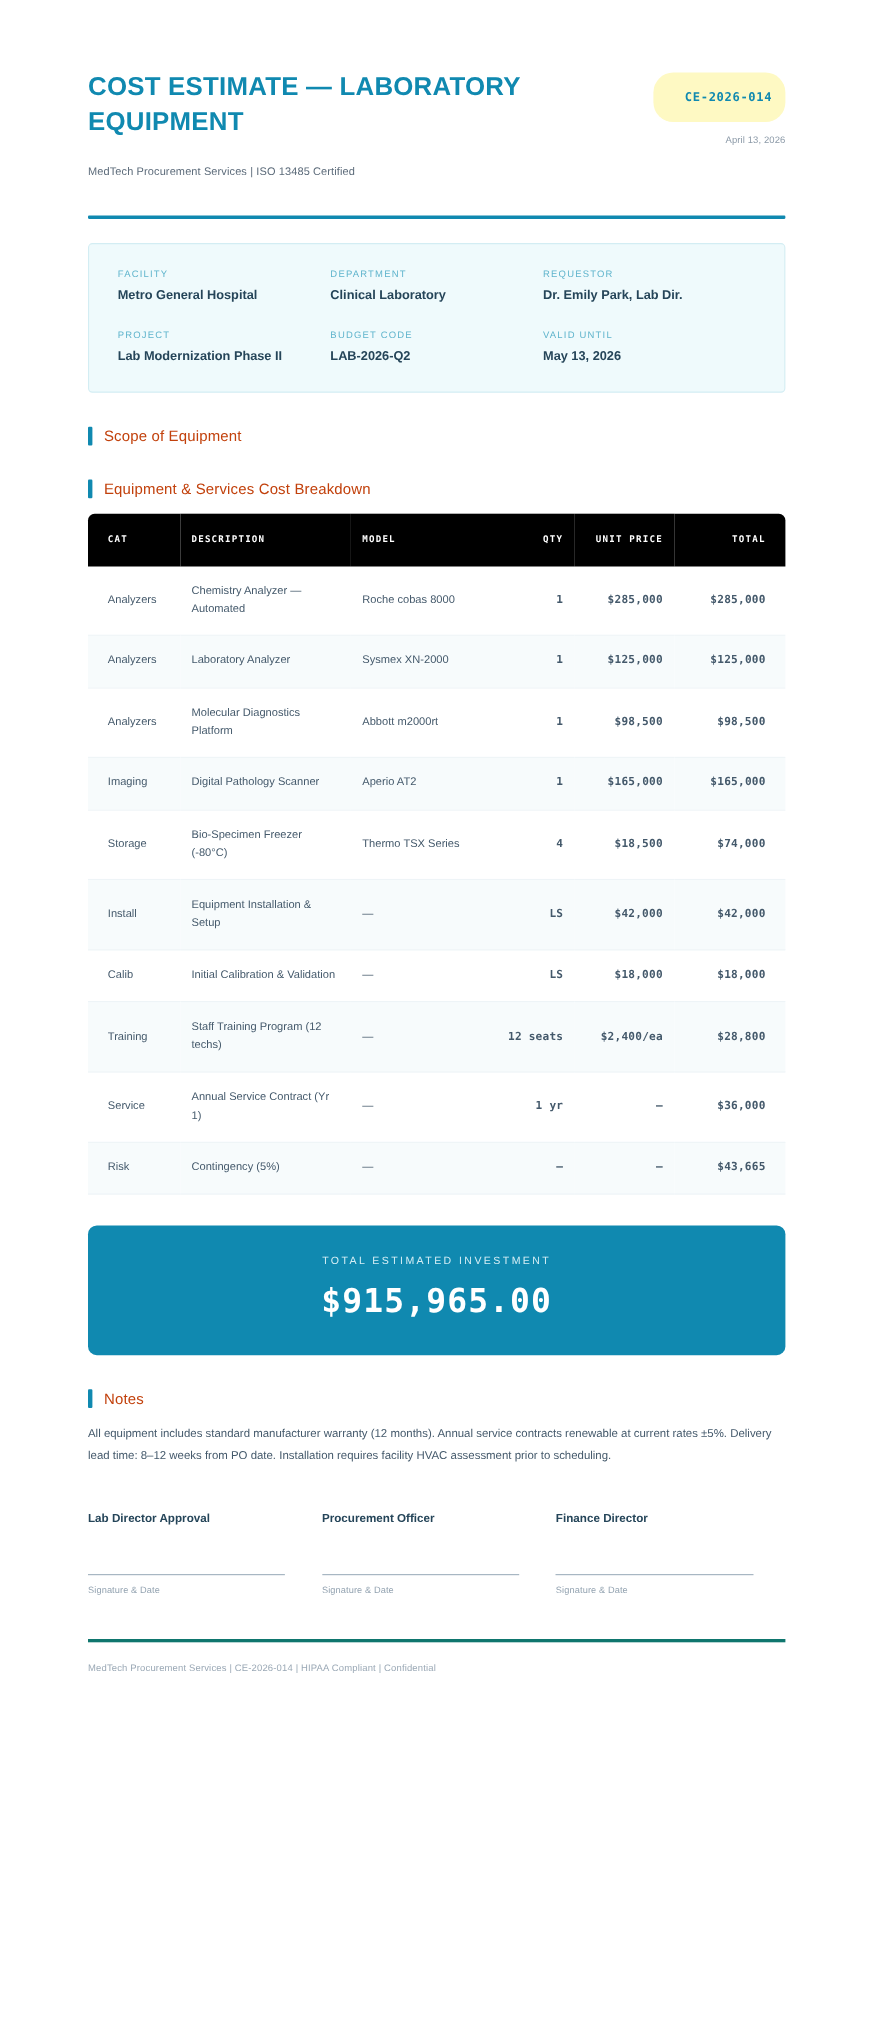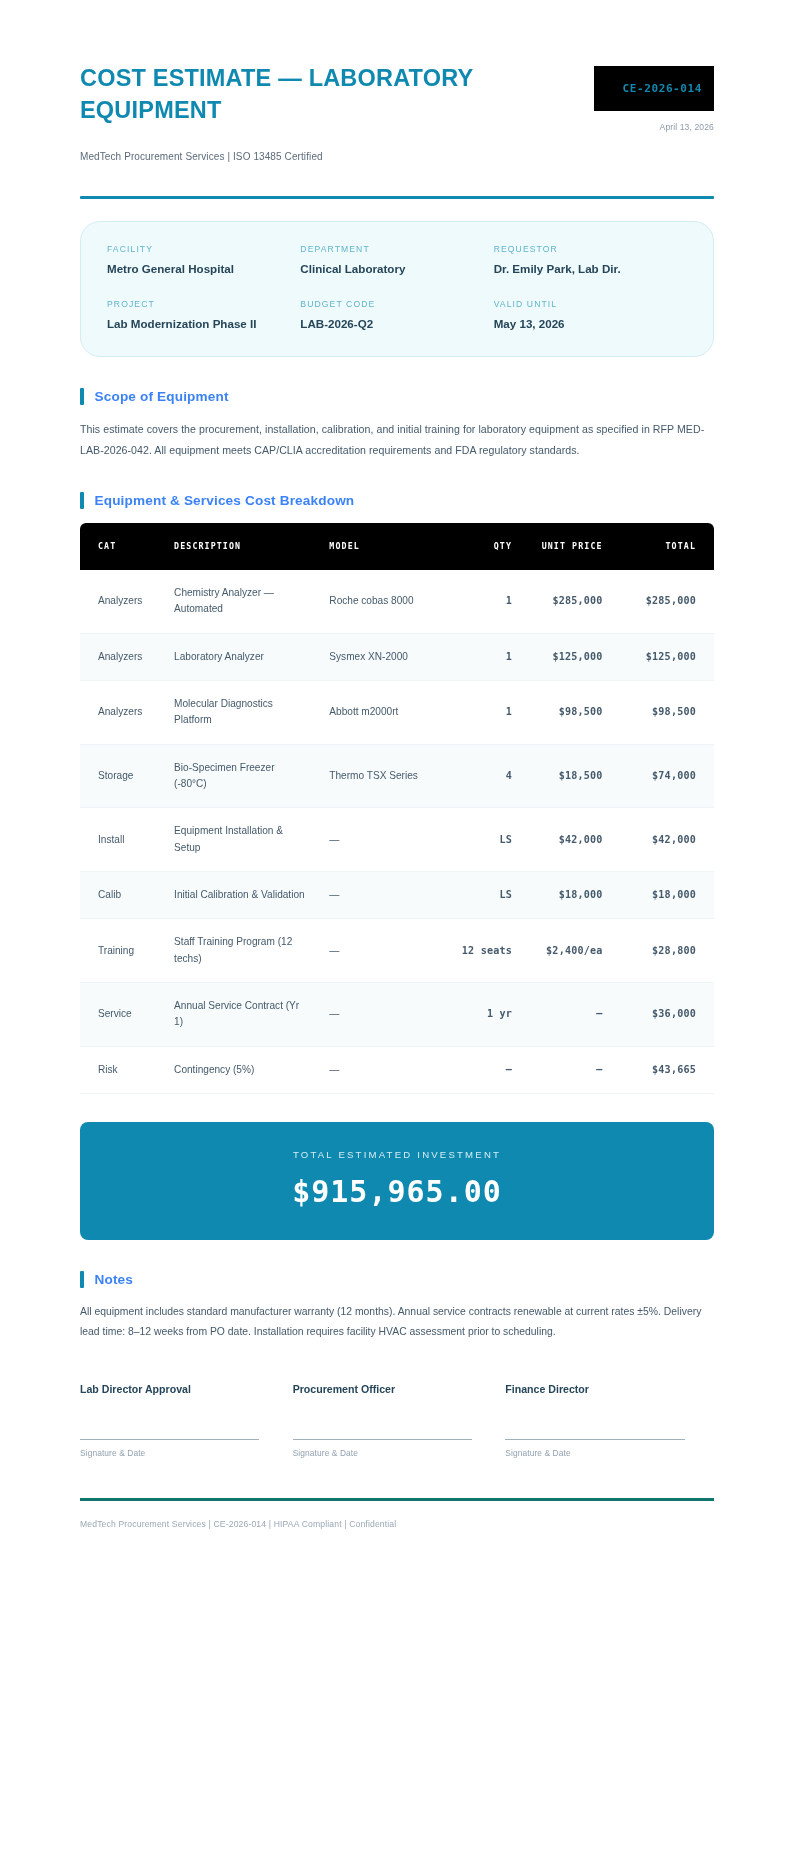--- a/index.html
+++ b/index.html
@@ -44,28 +44,28 @@
     color: #5c6b7a;
     letter-spacing: 0.1px;
   }
   .header-right {
     text-align: right;
     padding-top: 4px;
     width: 120px;
   }
   .doc-badge {
     display: block;
-    background: #000000;
+    background: #fef9c3;
     color: #1089b0;
     font-family: "DejaVu Sans Mono", monospace;
     font-size: 11px;
     font-weight: bold;
     letter-spacing: 0.6px;
     padding: 14px 12px;
-    border-radius: 0;
+    border-radius: 18px;
     text-align: right;
     line-height: 1.55;
   }
   .doc-date {
     margin-top: 11px;
     font-size: 8.6px;
     color: #8c9aa8;
     letter-spacing: 0.1px;
   }
 
@@ -74,21 +74,21 @@
     height: 3px;
     background: #1089b0;
     border-radius: 1px;
   }
 
   
   .info-card {
     margin-top: 22px;
     background: #effafc;
     border: 1px solid #d3edf3;
-    border-radius: 20px;
+    border-radius: 4px;
     padding: 22px 26px 24px 26px;
   }
   .info-grid {
     display: grid;
     grid-template-columns: 1fr 1fr 1fr;
     row-gap: 21px;
   }
   .info-label {
     font-size: 8.6px;
     letter-spacing: 1.1px;
@@ -113,22 +113,22 @@
   }
   .section-bar {
     width: 3.5px;
     height: 17px;
     background: #1089b0;
     margin-right: 11px;
     border-radius: 1px;
   }
   .section-title {
     font-size: 13.6px;
-    font-weight: bold;
-    color: #3b82f6;
+    font-weight: normal;
+    color: #c2410c;
     letter-spacing: 0.15px;
   }
   .body-text {
     font-size: 10.6px;
     line-height: 1.95;
     color: #44596b;
     letter-spacing: 0.05px;
     margin: 0;
   }
 
@@ -292,21 +292,20 @@
         <div class="info-value">May 13, 2026</div>
       </div>
 
     </div>
   </div>
 
   <div class="section-head">
     <div class="section-bar"></div>
     <div class="section-title">Scope of Equipment</div>
   </div>
-  <p class="body-text">This estimate covers the procurement, installation, calibration, and initial training for laboratory equipment as specified in RFP MED-LAB-2026-042. All equipment meets CAP/CLIA accreditation requirements and FDA regulatory standards.</p>
 
   <div class="section-head">
     <div class="section-bar"></div>
     <div class="section-title">Equipment &amp; Services Cost Breakdown</div>
   </div>
 
   <table class="cost-table">
     <thead>
       <tr>
         <th class="col-cat">CAT</th>
@@ -336,20 +335,28 @@
       </tr>
       <tr>
         <td class="cell-cat">Analyzers</td>
         <td>Molecular Diagnostics Platform</td>
         <td>Abbott m2000rt</td>
         <td class="cell-num">1</td>
         <td class="cell-num">$98,500</td>
         <td class="cell-num">$98,500</td>
       </tr>
       <tr>
+        <td class="cell-cat">Imaging</td>
+        <td>Digital Pathology Scanner</td>
+        <td>Aperio AT2</td>
+        <td class="cell-num">1</td>
+        <td class="cell-num">$165,000</td>
+        <td class="cell-num">$165,000</td>
+      </tr>
+      <tr>
         <td class="cell-cat">Storage</td>
         <td>Bio-Specimen Freezer (-80°C)</td>
         <td>Thermo TSX Series</td>
         <td class="cell-num">4</td>
         <td class="cell-num">$18,500</td>
         <td class="cell-num">$74,000</td>
       </tr>
       <tr>
         <td class="cell-cat">Install</td>
         <td>Equipment Installation &amp; Setup</td>

